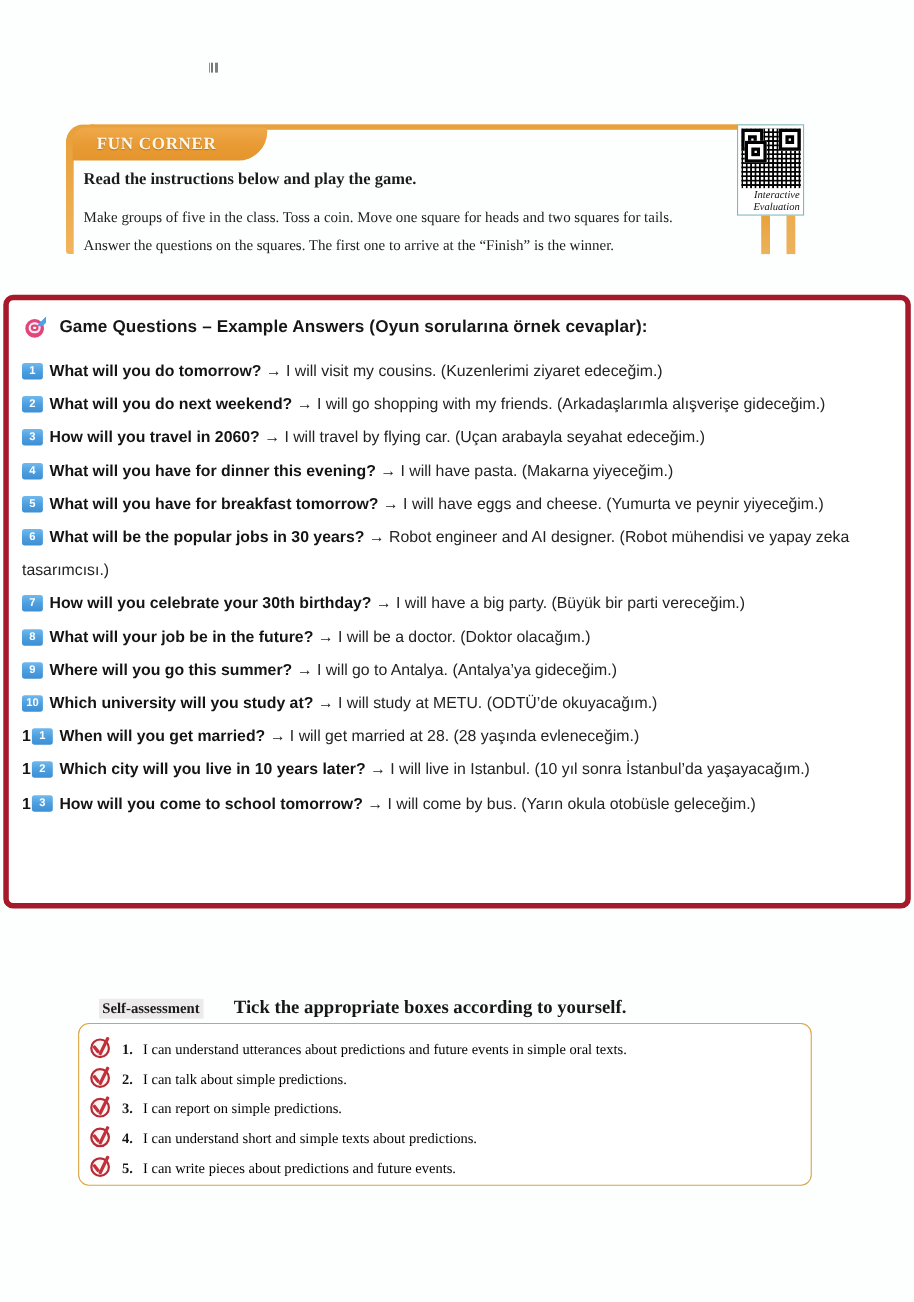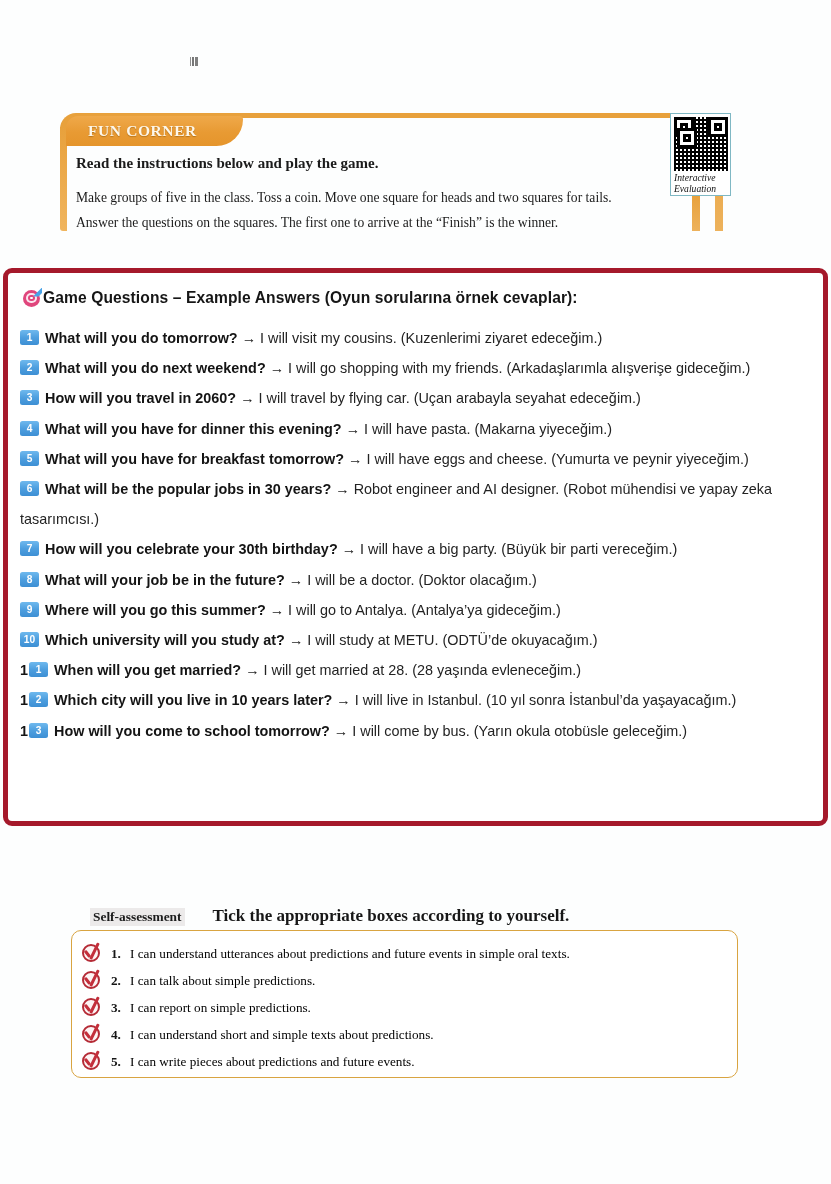--- a/index.html
+++ b/index.html
@@ -108,21 +108,21 @@
   .qr-badge {
     position: absolute;
     left: 670px;
     top: 113px;
     width: 61px;
     height: 83px;
     border: 1.5px solid #7fb8c4;
     background: #ffffff;
     box-sizing: border-box;
     padding: 3px 3px 1px 3px;
-    text-align: left;
+    text-align: right;
   }
   .qr-code {
     width: 54px;
     height: 54px;
     margin: 0 auto;
     background-color: #ffffff;
     background-image:
       repeating-linear-gradient(90deg, #111 0 2px, transparent 2px 4px),
       repeating-linear-gradient(0deg, #111 0 2px, transparent 2px 4px);
     background-size: 4px 4px, 4px 4px;
@@ -173,21 +173,21 @@
     height: 558px;
     border: 5px solid #a5192b;
     border-radius: 9px;
     box-sizing: border-box;
     background: #ffffff;
     padding: 12px 8px 0 10px;
   }
   .answers-title {
     display: flex;
     align-items: center;
-    gap: 3px;
+    gap: 14px;
     font-size: 15.6px;
     font-weight: 600;
     color: #161616;
     margin: 4px 0 16px 5px;
     letter-spacing: .1px;
   }
   .target-icon {
     width: 17px;
     height: 17px;
     position: relative;

